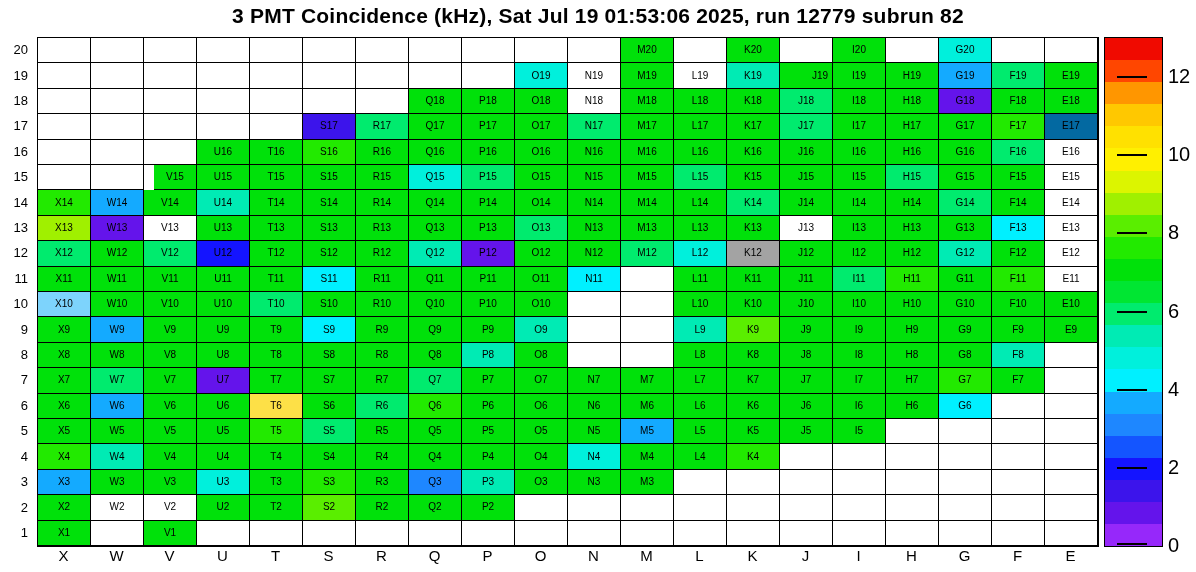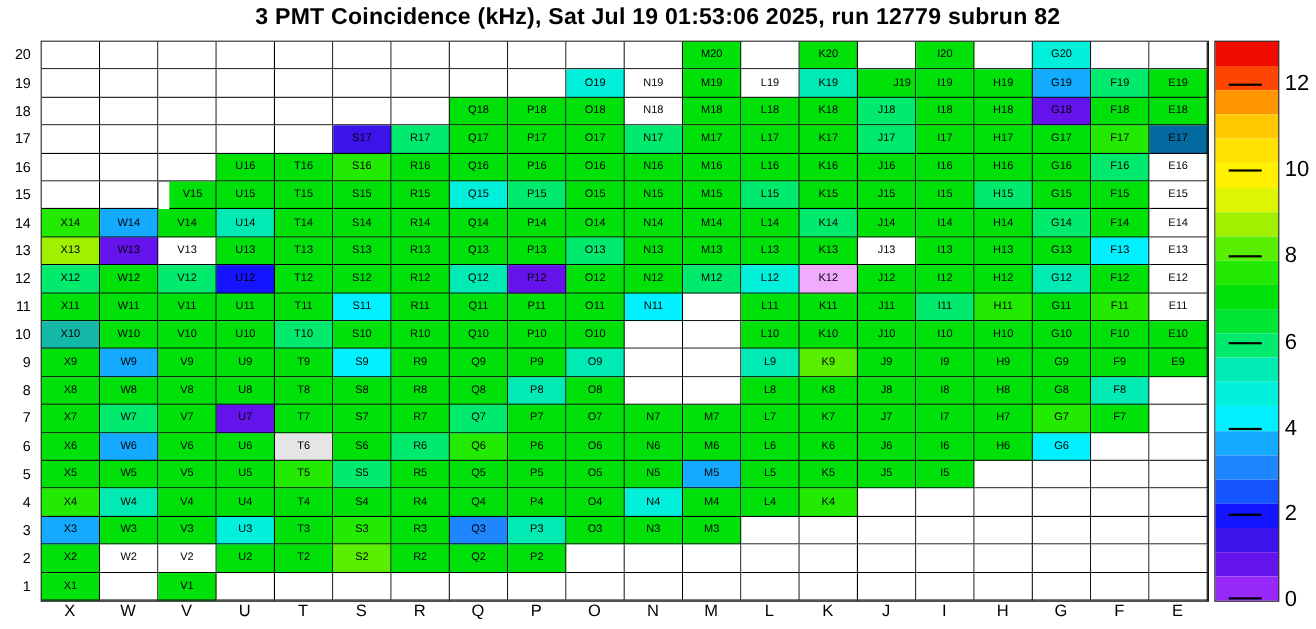--- a/index.html
+++ b/index.html
@@ -220,21 +220,21 @@
     <div class="cell" style="background: rgb(20, 20, 255);">U12</div>
     <div class="cell" style="background: rgb(0, 225, 10);">T12</div>
     <div class="cell" style="background: rgb(0, 225, 10);">S12</div>
     <div class="cell" style="background: rgb(0, 225, 10);">R12</div>
     <div class="cell" style="background: rgb(0, 235, 180);">Q12</div>
     <div class="cell" style="background: rgb(100, 20, 235);">P12</div>
     <div class="cell" style="background: rgb(0, 225, 10);">O12</div>
     <div class="cell" style="background: rgb(0, 225, 10);">N12</div>
     <div class="cell" style="background: rgb(0, 235, 110);">M12</div>
     <div class="cell" style="background: rgb(0, 240, 220);">L12</div>
-    <div class="cell" style="background: #f0abfc;">K12</div>
+    <div class="cell" style="background: #a3a3a3;">K12</div>
     <div class="cell" style="background: rgb(0, 225, 10);">J12</div>
     <div class="cell" style="background: rgb(0, 225, 10);">I12</div>
     <div class="cell" style="background: rgb(0, 225, 10);">H12</div>
     <div class="cell" style="background: rgb(0, 235, 180);">G12</div>
     <div class="cell" style="background: rgb(0, 225, 10);">F12</div>
     <div class="cell" style="background: rgb(255, 255, 255);">E12</div>
     <div class="cell" style="background: rgb(0, 225, 10);">X11</div>
     <div class="cell" style="background: rgb(0, 225, 10); text-align: right;">W11</div>
     <div class="cell" style="background: rgb(0, 225, 10);">V11</div>
     <div class="cell" style="background: rgb(0, 225, 10);">U11</div>
@@ -247,21 +247,21 @@
     <div class="cell" style="background: rgb(0, 240, 255);">N11</div>
     <div class="cell" style="background: rgb(255, 255, 255);"></div>
     <div class="cell" style="background: rgb(0, 225, 10);">L11</div>
     <div class="cell" style="background: rgb(0, 225, 10);">K11</div>
     <div class="cell" style="background: rgb(0, 225, 10);">J11</div>
     <div class="cell" style="background: rgb(0, 235, 110);">I11</div>
     <div class="cell" style="background: rgb(34, 234, 0);">H11</div>
     <div class="cell" style="background: rgb(0, 225, 10);">G11</div>
     <div class="cell" style="background: rgb(34, 234, 0);">F11</div>
     <div class="cell" style="background: rgb(255, 255, 255);">E11</div>
-    <div class="cell" style="background: #14b8a6;">X10</div>
+    <div class="cell" style="background: #7dd3fc;">X10</div>
     <div class="cell" style="background: rgb(0, 225, 10);">W10</div>
     <div class="cell" style="background: rgb(0, 225, 10);">V10</div>
     <div class="cell" style="background: rgb(0, 225, 10);">U10</div>
     <div class="cell" style="background: rgb(0, 235, 110);">T10</div>
     <div class="cell" style="background: rgb(0, 225, 10);">S10</div>
     <div class="cell" style="background: rgb(0, 225, 10);">R10</div>
     <div class="cell" style="background: rgb(0, 225, 10);">Q10</div>
     <div class="cell" style="background: rgb(0, 225, 10);">P10</div>
     <div class="cell" style="background: rgb(0, 225, 10);">O10</div>
     <div class="cell" style="background: rgb(255, 255, 255);"></div>
@@ -331,21 +331,21 @@
     <div class="cell" style="background: rgb(0, 225, 10);">J7</div>
     <div class="cell" style="background: rgb(0, 225, 10);">I7</div>
     <div class="cell" style="background: rgb(0, 225, 10);">H7</div>
     <div class="cell" style="background: rgb(34, 234, 0);">G7</div>
     <div class="cell" style="background: rgb(0, 225, 10);">F7</div>
     <div class="cell" style="background: rgb(255, 255, 255);"></div>
     <div class="cell" style="background: rgb(0, 225, 10);">X6</div>
     <div class="cell" style="background: rgb(20, 170, 255);">W6</div>
     <div class="cell" style="background: rgb(0, 225, 10);">V6</div>
     <div class="cell" style="background: rgb(0, 225, 10);">U6</div>
-    <div class="cell" style="background: #e5e5e5;">T6</div>
+    <div class="cell" style="background: #fde047;">T6</div>
     <div class="cell" style="background: rgb(0, 225, 10);">S6</div>
     <div class="cell" style="background: rgb(0, 235, 110);">R6</div>
     <div class="cell" style="background: rgb(34, 234, 0);">Q6</div>
     <div class="cell" style="background: rgb(0, 225, 10);">P6</div>
     <div class="cell" style="background: rgb(0, 225, 10);">O6</div>
     <div class="cell" style="background: rgb(0, 225, 10);">N6</div>
     <div class="cell" style="background: rgb(0, 225, 10);">M6</div>
     <div class="cell" style="background: rgb(0, 225, 10);">L6</div>
     <div class="cell" style="background: rgb(0, 225, 10);">K6</div>
     <div class="cell" style="background: rgb(0, 225, 10);">J6</div>

